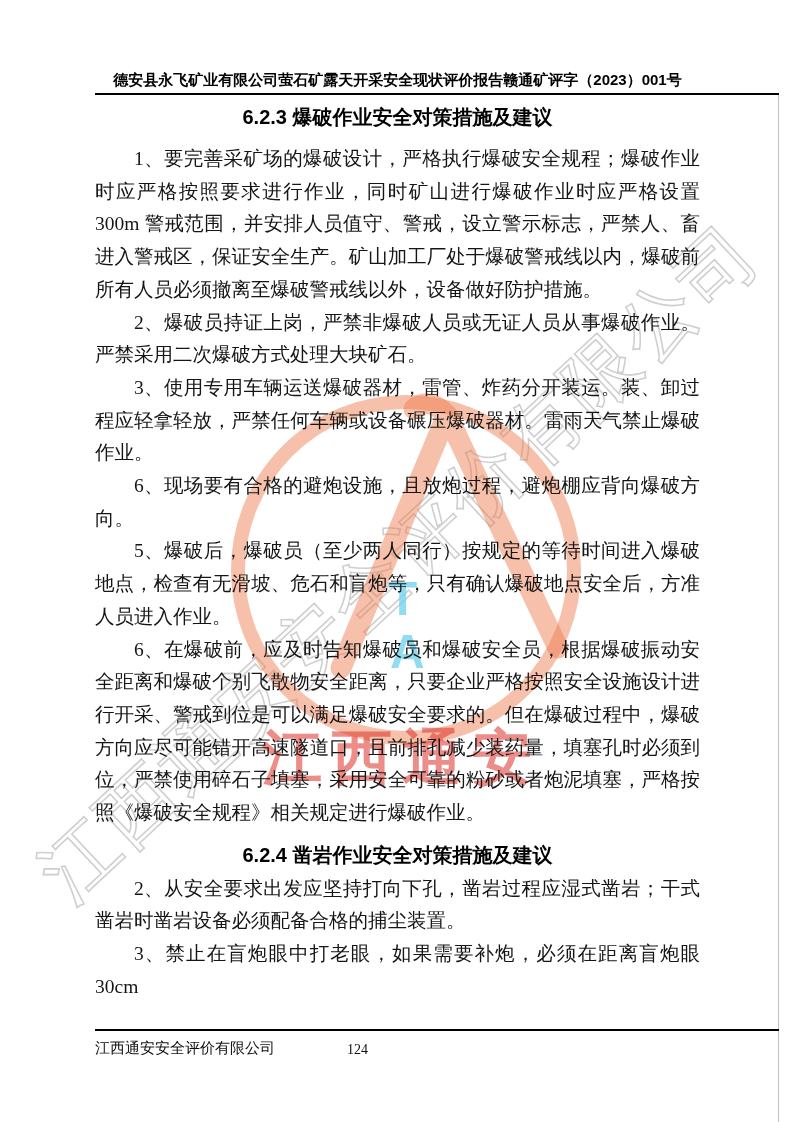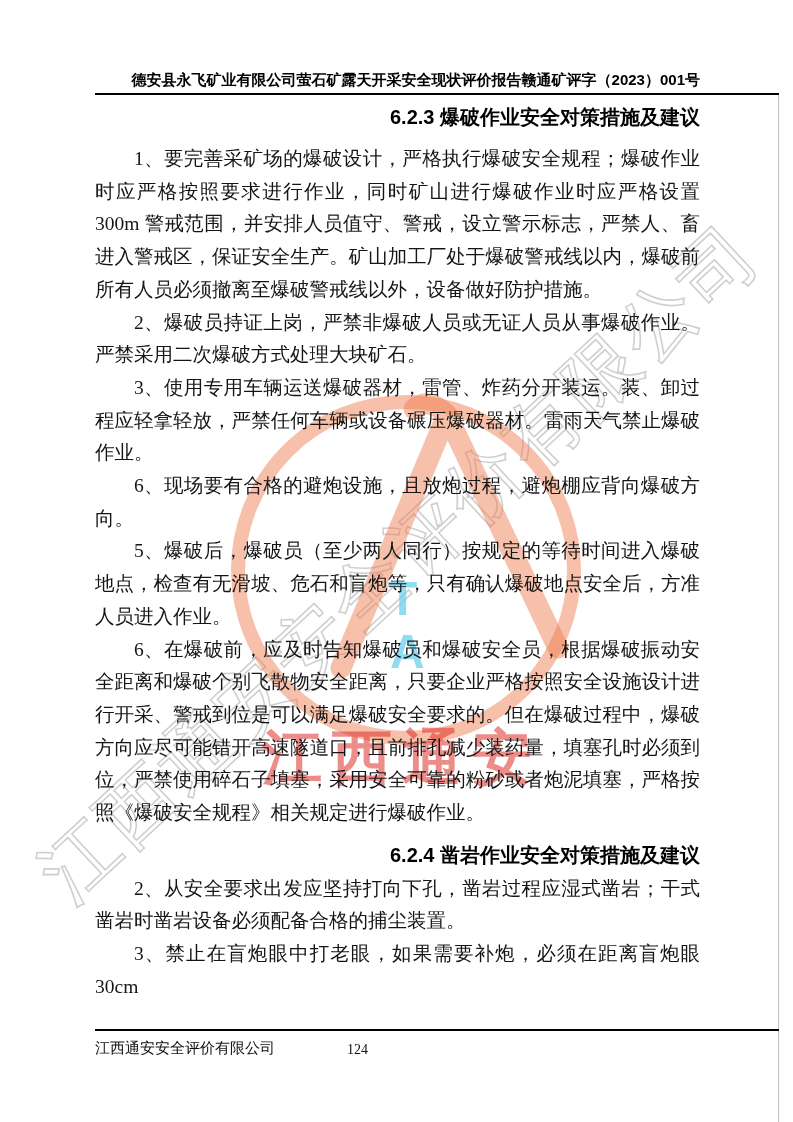--- a/index.html
+++ b/index.html
@@ -11,34 +11,34 @@
   .wm-layer { position:absolute; left:0; top:0; width:793px; height:1122px; pointer-events:none; }
   .wm-red {
     position:absolute; left:262px; top:728px; width:420px;
     font-family:"Liberation Sans", sans-serif; font-weight:bold;
     font-size:60px; letter-spacing:10px; line-height:1;
     color:rgba(222,48,40,0.55); white-space:nowrap;
   }
   
   .header {
     position:absolute; left:95px; top:70px; width:605px;
-    display:flex; justify-content:flex-end; align-items:flex-end;
+    display:flex; justify-content:center; align-items:flex-end;
     font-family:"Liberation Sans", sans-serif; font-weight:bold;
     font-size:15px; line-height:20px; color:#000;
   }
   .header-rule { position:absolute; left:95px; top:93px; width:684px; height:2px; background:#000; }
   .page-edge   { position:absolute; left:778px; top:95px; width:1px;  height:1027px; background:#c2c2c2; }
   
   .content {
     position:absolute; left:95px; top:102px; width:605px;
     font-size:19.5px; line-height:32.7px; text-align:justify;
   }
   .content h2 {
     margin:0 0 11px 0; font-family:"Liberation Sans", sans-serif;
-    font-size:20px; line-height:30px; font-weight:bold; text-align:right; color:#000;
+    font-size:20px; line-height:30px; font-weight:bold; text-align:center; color:#000;
   }
   .content h2.second { margin:10px 0 3px 0; }
   .content p { margin:0; text-indent:2em; color:#151515; }
   
   .footer-rule { position:absolute; left:95px; top:1029px; width:684px; height:2px; background:#000; }
   .footer {
     position:absolute; left:95px; top:1037px; width:605px;
     font-size:15px; line-height:22px; color:#111;
   }
   .footer .company { position:absolute; left:0; top:0; }

